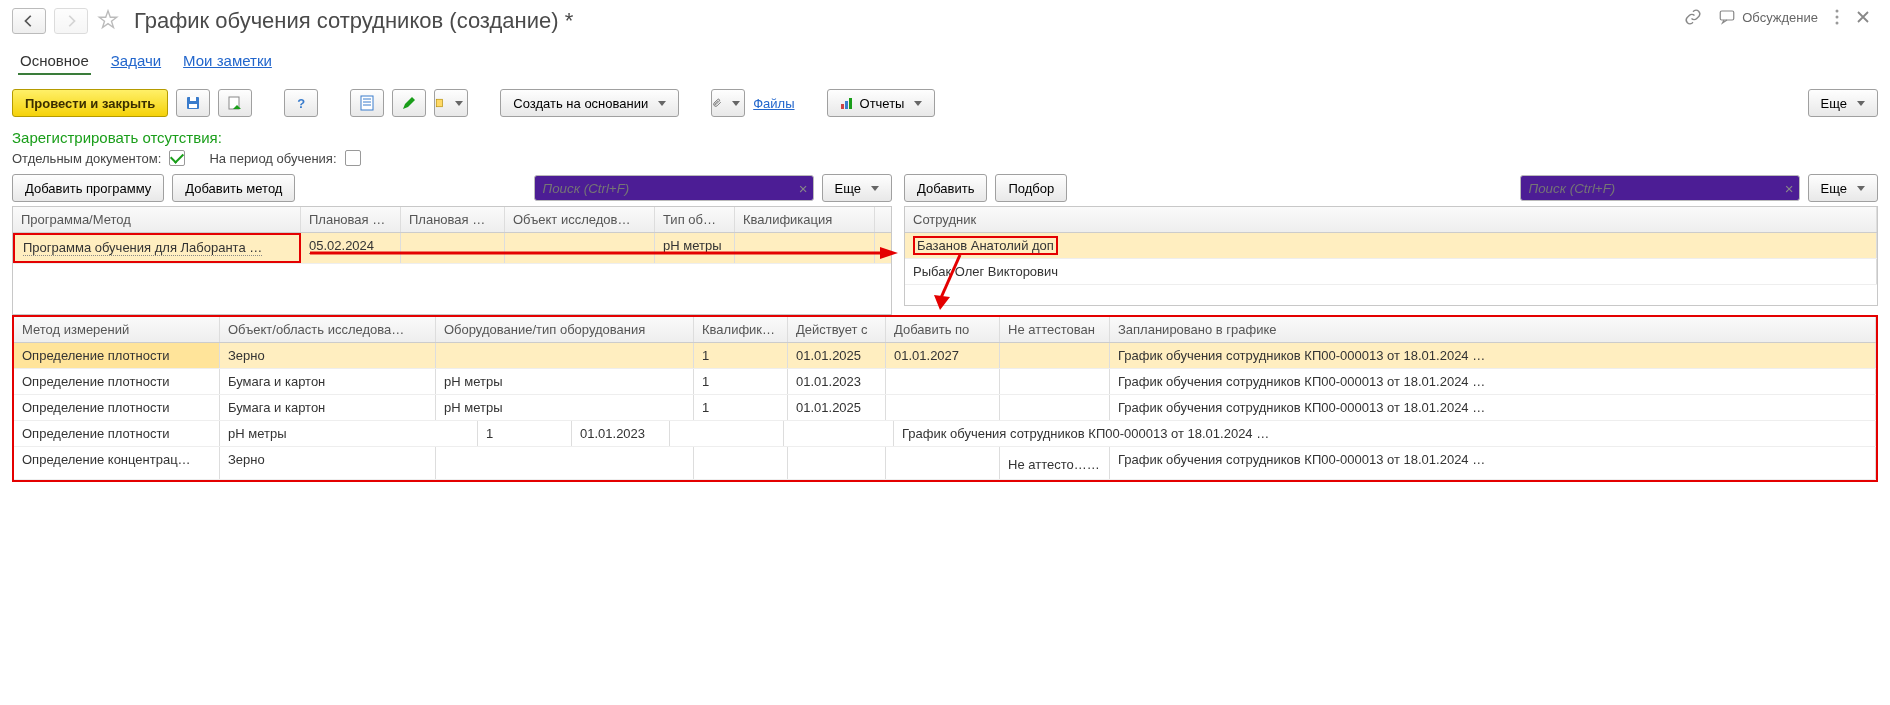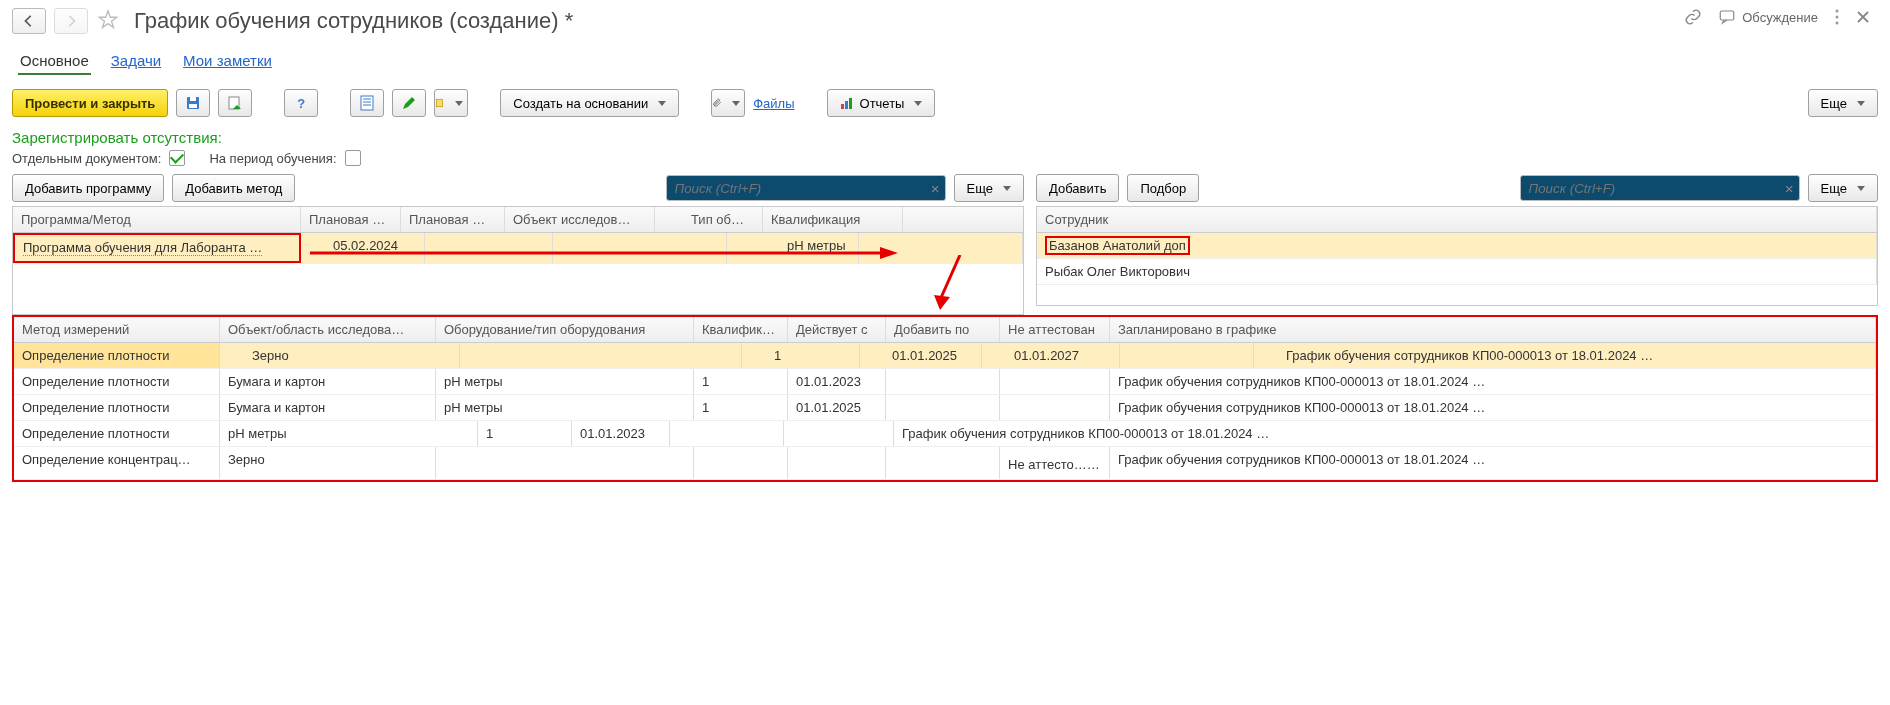--- a/index.html
+++ b/index.html
@@ -74,44 +74,44 @@
   }
   .panel-left { flex: 0 0 880px; }
   .panel-right { flex: 1; }
   .panel-toolbar {
     display:flex; align-items:center; gap:8px; margin-bottom:4px;
   }
   .search-wrap { position:relative; }
   .search-input {
     height: 26px; width: 280px; padding: 0 8px 0 8px;
     border:1px solid #bbb; border-radius:3px; color:#aaa; font-style:italic;
-    background:#0c4a6e;
+    background:#4c1d95;
   }
   .search-x { position:absolute; right:6px; top:5px; color:#888; cursor:pointer; font-size:15px;}
   
   .grid {
     border: 1px solid #c8c8c8;
   }
   .grid-header {
     display:flex; background: linear-gradient(#fafafa,#eee);
     border-bottom:1px solid #ccc;
   }
   .gh-cell, .gd-cell {
     padding: 5px 8px; font-size:13px; border-right:1px solid #ddd;
     white-space:nowrap; overflow:hidden; text-overflow:ellipsis;
   }
   .gh-cell { color:#555; }
   .grid-row { display:flex; border-bottom:1px solid #eee; }
-  .grid-row.selected { background:#ffeec0;gap:24px; }
+  .grid-row.selected { background:#ffeec0; }
   
   .left-c1 { width: 288px; }
   .left-c2 { width: 100px; }
   .left-c3 { width: 104px; }
   .left-c4 { width: 150px; }
-  .left-c5 { width: 80px; margin-left: 28px; }
+  .left-c5 { width: 80px; }
   .left-c6 { width: 140px; }
   
   .right-c1 { flex:1; }
   
   .bottom-area { padding: 0 12px 8px 12px; }
   .bottom-grid { border: 2px solid #e40000; }
   
   .b-c1 { width:206px;} .b-c2 { width:216px;} .b-c3 { width:258px;}
   .b-c4 { width:94px;} .b-c5 { width:98px;} .b-c6 { width:114px;}
   .b-c7 { width:110px;} .b-c8 { flex:1; }

